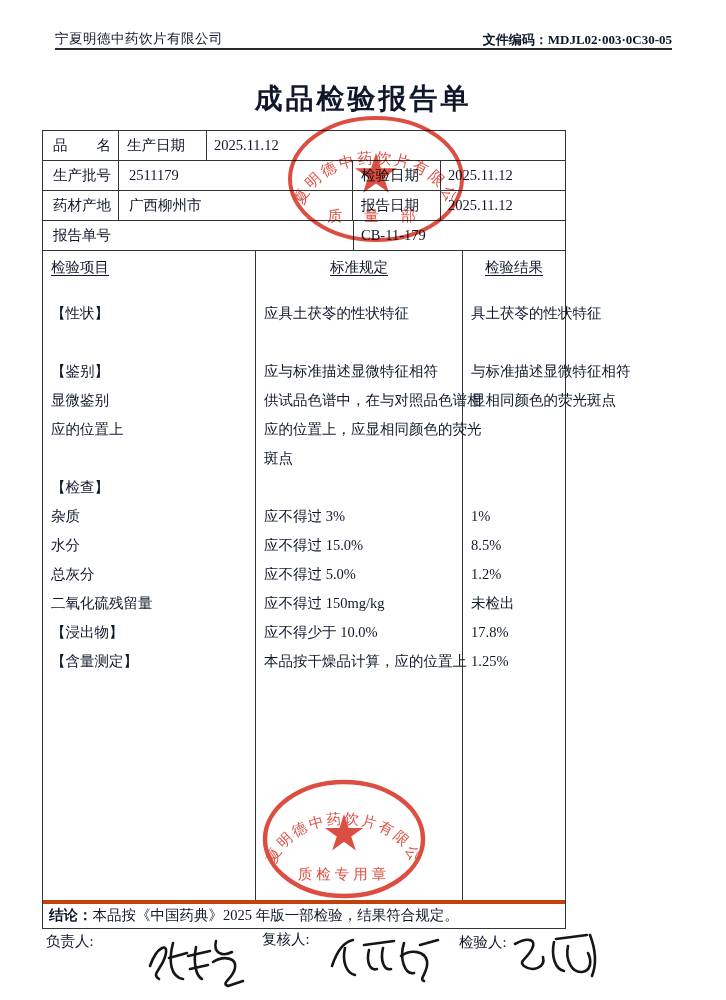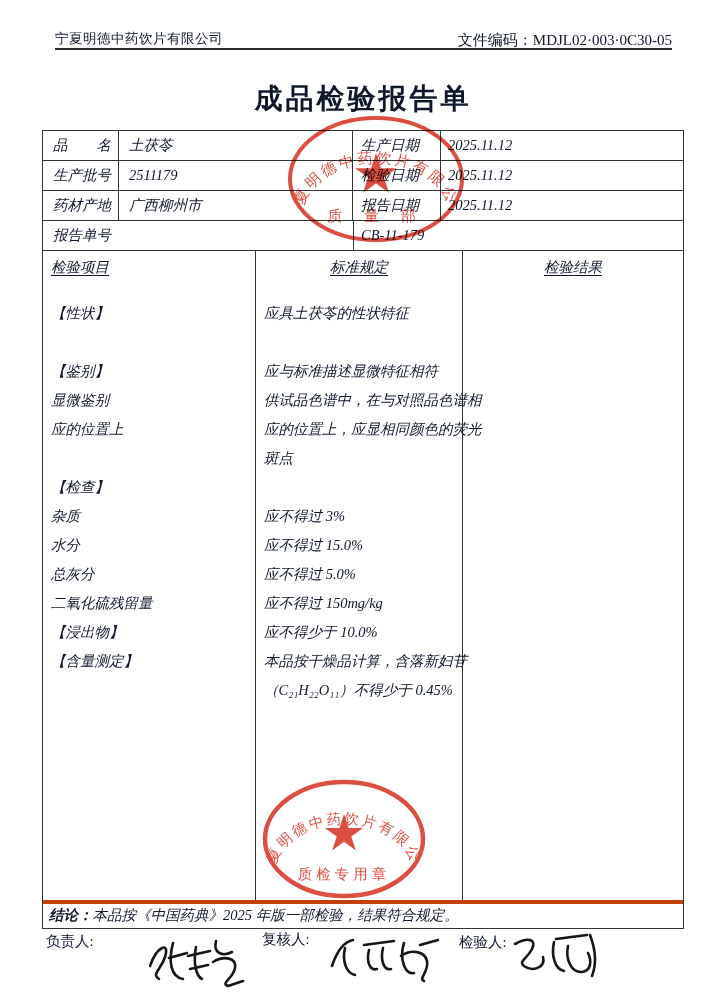--- a/index.html
+++ b/index.html
@@ -4,26 +4,26 @@
 <style>
   * { margin:0; padding:0; box-sizing:border-box; }
   html,body { background:#fff; }
   .page {
     position:relative; width:726px; height:1000px; background:#ffffff;
     font-family:"Liberation Serif","DejaVu Serif",serif; color:#0f172a;
     overflow:hidden;
   }
   
   .company { position:absolute; left:55px; top:30px; font-size:13.5px; letter-spacing:0.5px; }
-  .doccode { position:absolute; right:54px; top:31px; font-size:15px; }
+  .doccode { position:absolute; right:54px; top:31px; font-size:13px;font-weight:bold; }
   .head-rule { position:absolute; left:55px; right:54px; top:48px; height:2px; background:#2c2c2c; }
   .title { position:absolute; left:0; top:80px; width:100%; text-align:center;
            font-size:28px; font-weight:bold; letter-spacing:3px; }
   
-  .table { position:absolute; left:42px; top:130px; width:642px; border:1px solid #333;font-style:italic; }
+  .table { position:absolute; left:42px; top:130px; width:524px; border:1px solid #333; }
   .irow { display:flex; height:30px; border-bottom:1px solid #333; font-size:14.5px; line-height:28px; }
   .irow .c1 { width:76px;  border-right:1px solid #333; padding-left:10px; }
   .irow .c2 { width:234px; border-right:1px solid #333; padding-left:10px; }
   .irow .c3 { width:88px;  border-right:1px solid #333; padding-left:8px; }
   .irow .c4 { flex:1; padding-left:7px; }
   .irow .cA { width:311px; border-right:1px solid #333; padding-left:10px; }
   .irow .cB { flex:1; padding-left:7px; }
   .insp { display:flex; height:653px; border-bottom:4px solid #c2410c; font-size:14.5px; }
   .insp .col { position:relative; }
   .insp .col1 { width:213px; border-right:1px solid #333; }
@@ -51,21 +51,20 @@
 
   <div class="company">宁夏明德中药饮片有限公司</div>
   <div class="doccode">文件编码：MDJL02·003·0C30-05</div>
   <div class="head-rule"></div>
   <div class="title">成品检验报告单</div>
 
   <div class="table">
 
     <div class="irow">
       <div class="c1">品　　名</div>
-      <div class="c2">土茯苓</div>
       <div class="c3">生产日期</div>
       <div class="c4">2025.11.12</div>
     </div>
     <div class="irow">
       <div class="c1">生产批号</div>
       <div class="c2">2511179</div>
       <div class="c3">检验日期</div>
       <div class="c4">2025.11.12</div>
     </div>
     <div class="irow">
@@ -106,26 +105,40 @@
             <div class="tline">应与标准描述显微特征相符</div>
             <div class="tline">供试品色谱中，在与对照品色谱相</div>
             <div class="tline">应的位置上，应显相同颜色的荧光</div>
             <div class="tline">斑点</div>
             <div class="tline">&nbsp;</div>
             <div class="tline">应不得过 3%</div>
             <div class="tline">应不得过 15.0%</div>
             <div class="tline">应不得过 5.0%</div>
             <div class="tline">应不得过 150mg/kg</div>
             <div class="tline">应不得少于 10.0%</div>
-            <div class="tline">本品按干燥品计算，含落新妇苷</div>
-            <div class="tline">（C₂₁H₂₂O₁₁）不得少于 0.45%</div>
+            <div class="tline">本品按干燥品计算，应的位置上</div>
           </div>
       </div>
       <div class="col col3">
         <div class="chead"><span>检验结果</span></div>
+        <div class="lines">
+            <div class="tline">具土茯苓的性状特征</div>
+            <div class="tline">&nbsp;</div>
+            <div class="tline">与标准描述显微特征相符</div>
+            <div class="tline">显相同颜色的荧光斑点</div>
+            <div class="tline">&nbsp;</div>
+            <div class="tline">&nbsp;</div>
+            <div class="tline">&nbsp;</div>
+            <div class="tline">1%</div>
+            <div class="tline">8.5%</div>
+            <div class="tline">1.2%</div>
+            <div class="tline">未检出</div>
+            <div class="tline">17.8%</div>
+            <div class="tline">1.25%</div>
+          </div>
       </div>
     </div>
 
     <div class="crow">
       <b>结论：</b><span>本品按《中国药典》2025 年版一部检验，结果符合规定。</span>
     </div>
   </div>
 
   <div class="slabel" style="left:46px;  top:932px;">负责人:</div>
   <div class="slabel" style="left:262px; top:930px;">复核人:</div>

